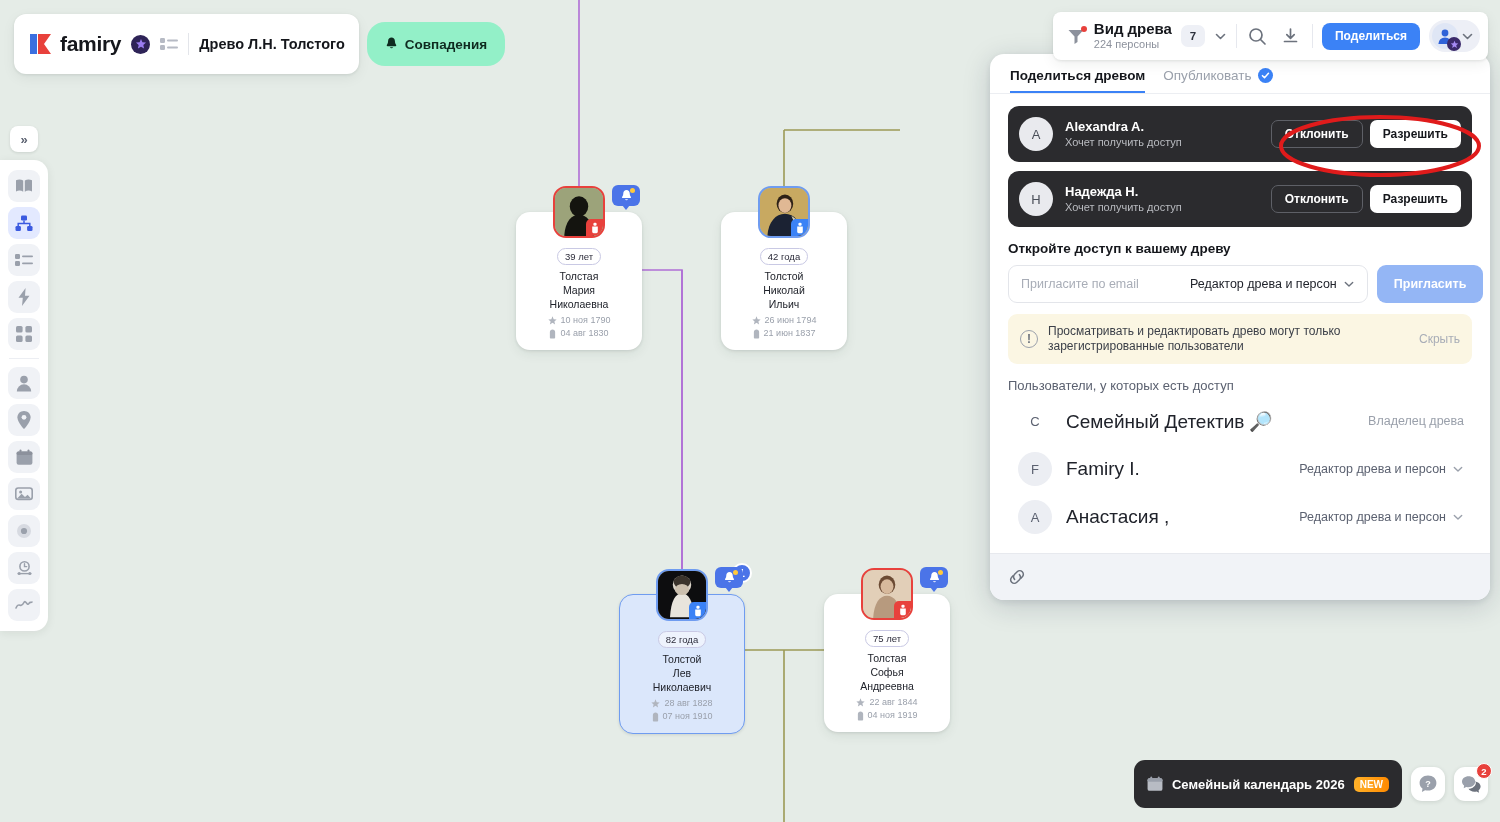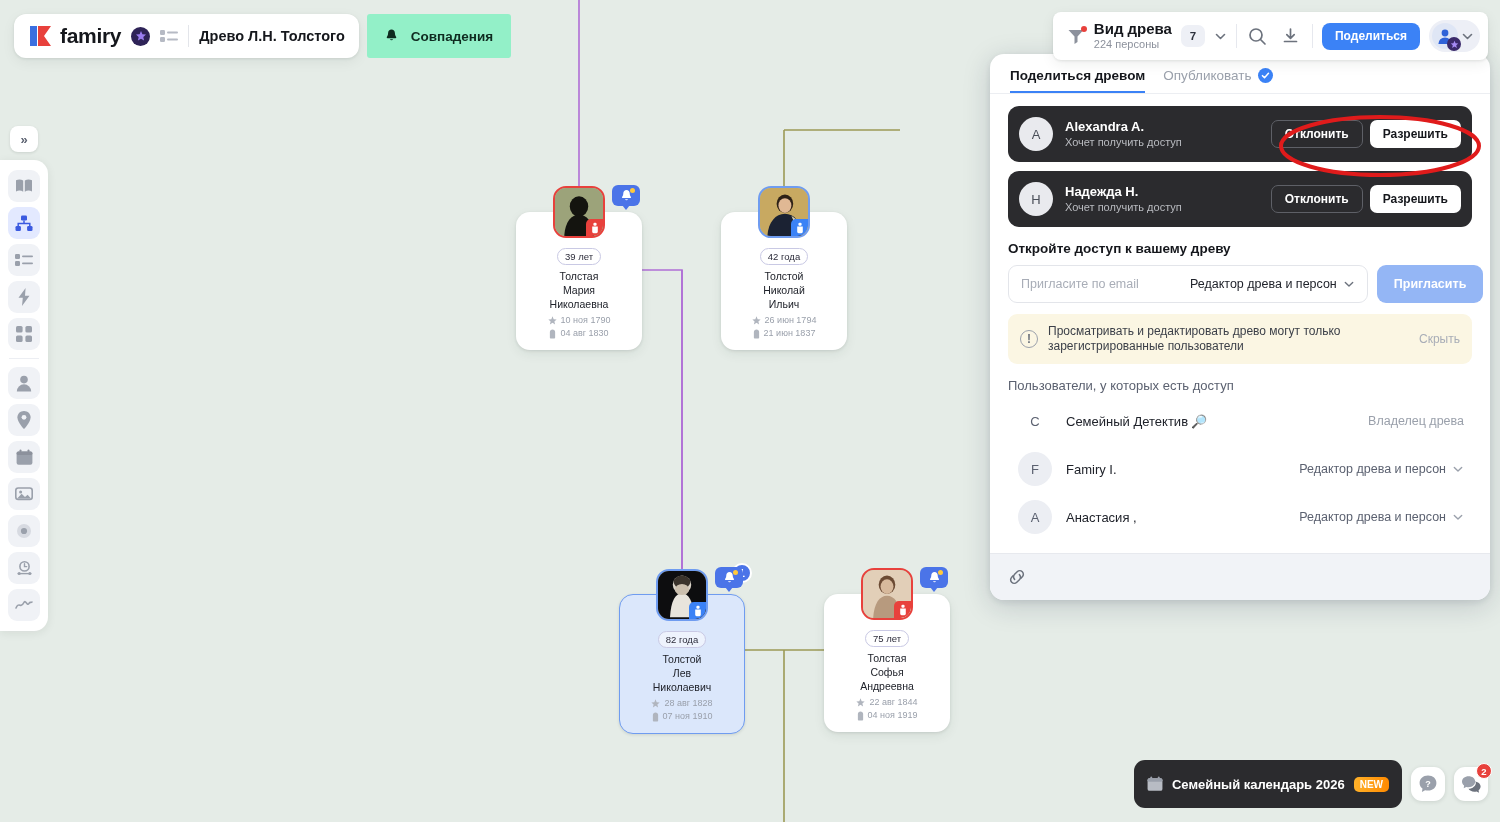--- a/index.html
+++ b/index.html
@@ -92,39 +92,39 @@
     position: absolute; top: 3px; right: 5px;
     width: 5px; height: 5px; border-radius: 50%; background: #ffc93c;
   }
 
   
   #topbar-left {
     position: absolute; left: 14px; top: 14px;
     display: flex; align-items: center; gap: 8px; z-index: 40;
   }
   .tb-panel {
-    background: #fff; border-radius: 12px; height: 44px;
+    background: #fff; border-radius: 12px; height: 60px;
     display: flex; align-items: center; gap: 10px;
     padding: 0 14px;
     box-shadow: 0 1px 3px rgba(20,40,30,.10), 0 4px 14px rgba(20,40,30,.06);
   }
   .logo-wrap { display: flex; align-items: center; gap: 6px; }
   .logo-mark { width: 26px; height: 24px; }
   .logo-text { font-size: 21px; font-weight: 700; letter-spacing: -.3px; color: #15171c; }
   .star-badge {
     width: 19px; height: 19px; border-radius: 50%;
     background: #2e2357; display: flex; align-items: center; justify-content: center;
   }
   .list-icon { width: 18px; height: 14px; }
   .tb-sep { width: 1px; height: 22px; background: #e3e5ea; }
   .tree-title { font-size: 14.5px; font-weight: 700; color: #15171c; }
   #matches-btn {
-    background: #93f0c8; border: none; border-radius: 3px;
+    background: #93f0c8; border: none; border-radius: 18px;
     height: 44px; padding: 0 18px;
-    display: flex; align-items: center; gap: 13px;
+    display: flex; align-items: center; gap: 7px;
     font-size: 13.5px; font-weight: 700; color: #0f2b20;
     font-family: inherit; cursor: pointer;
   }
 
   
   #topbar-right {
     position: absolute; right: 12px; top: 12px; z-index: 60;
     background: #fff; border-radius: 8px; height: 48px;
     display: flex; align-items: center; gap: 9px; padding: 0 8px 0 14px;
     box-shadow: 0 1px 3px rgba(20,40,30,.10), 0 4px 14px rgba(20,40,30,.07);
@@ -282,21 +282,21 @@
   .user-row {
     display: flex; align-items: center; gap: 14px;
     padding: 7px 2px 7px 10px;
   }
   .user-avatar {
     width: 34px; height: 34px; border-radius: 50%; background: #eceef3;
     display: flex; align-items: center; justify-content: center;
     font-size: 13px; color: #5b6170; flex: none;
   }
   .user-avatar.plain { background: transparent; }
-  .user-name { flex: 1; font-size: 13px; color: #20232b; }
+  .user-name { flex: 1; font-size: 19px; color: #20232b; }
   .user-role {
     font-size: 12.5px; color: #5b6170;
     display: flex; align-items: center; gap: 6px; cursor: pointer;
   }
   .user-role.owner { color: #9aa0ab; cursor: default; }
 
   .sp-footer {
     background: #f1f3f7; border-top: 1px solid #e7e9ee;
     display: flex; align-items: center; gap: 11px; padding: 12px 16px;
   }

